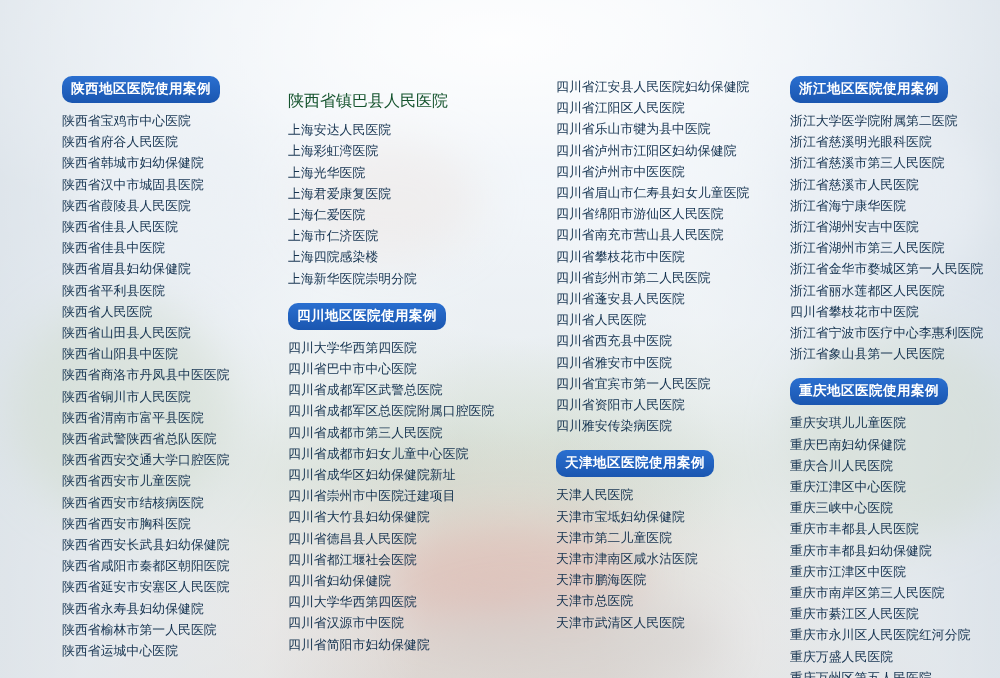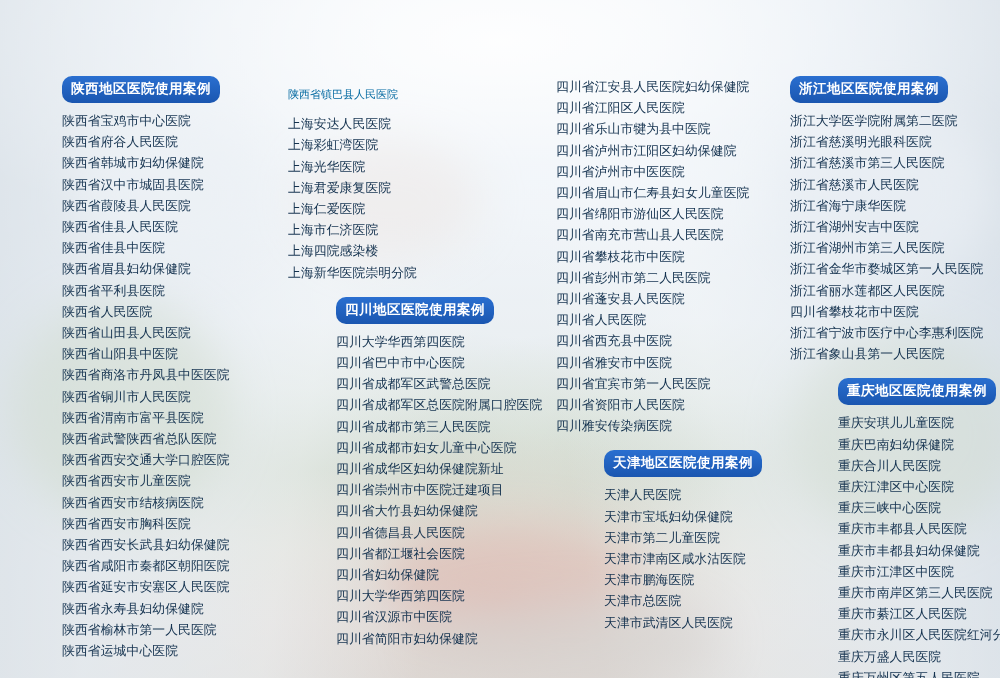--- a/index.html
+++ b/index.html
@@ -72,40 +72,40 @@
     background: linear-gradient(180deg, #2a6fd0 0%, #1a56b0 100%);
     color: #ffffff;
     font-size: 13.5px;
     font-weight: bold;
     letter-spacing: 0.5px;
     padding: 4px 9px 5px 9px;
     margin: 0 0 7px 0;
     border-radius: 10px;
     white-space: nowrap;
   }
-  .section + .section { margin-top: 14px; margin-left: 48px; }
+  .section + .section { margin-top: 14px; }
   .hospital-list {
     list-style: none;
     margin: 0;
     padding: 0;
   }
   .hospital-list li {
     font-size: 12.8px;
     line-height: 21.2px;
     color: #14324f;
     white-space: nowrap;
     letter-spacing: 0.1px;
   }
   
   .col-2 .lead-item {
-    font-size: 11px;
+    font-size: 16px;
     line-height: 21.2px;
-    color: #0369a1;
+    color: #14532d;
     white-space: nowrap;
-    margin: 8px 0 8px 0;
+    margin: 14px 0 8px 0;
   }
 </style>
 </head>
 <body>
 
 <div id="page">
   <div id="bg">
     <div class="blob" style="left:80px;  top:120px; width:190px; height:150px; background:rgba(214,224,234,0.8);"></div>
     <div class="blob" style="left:10px;  top:300px; width:220px; height:220px; background:rgba(150,175,140,0.45);"></div>
     <div class="blob" style="left:780px; top:110px; width:210px; height:170px; background:rgba(206,218,230,0.8);"></div>

